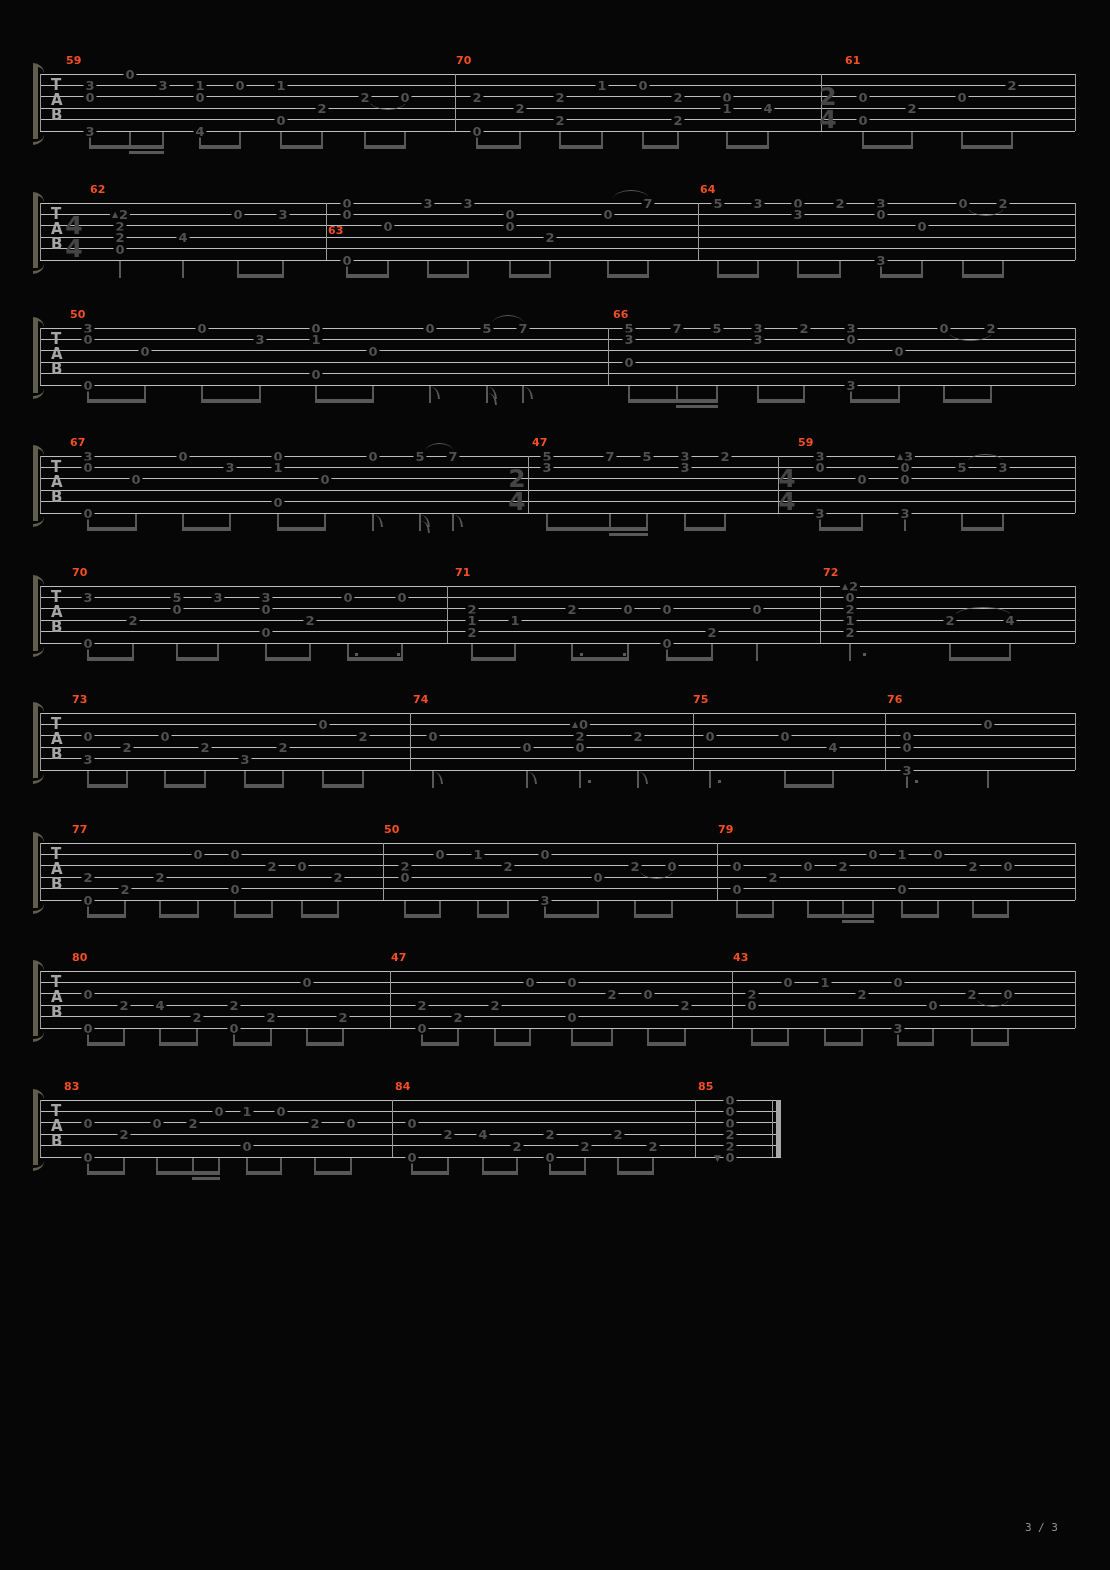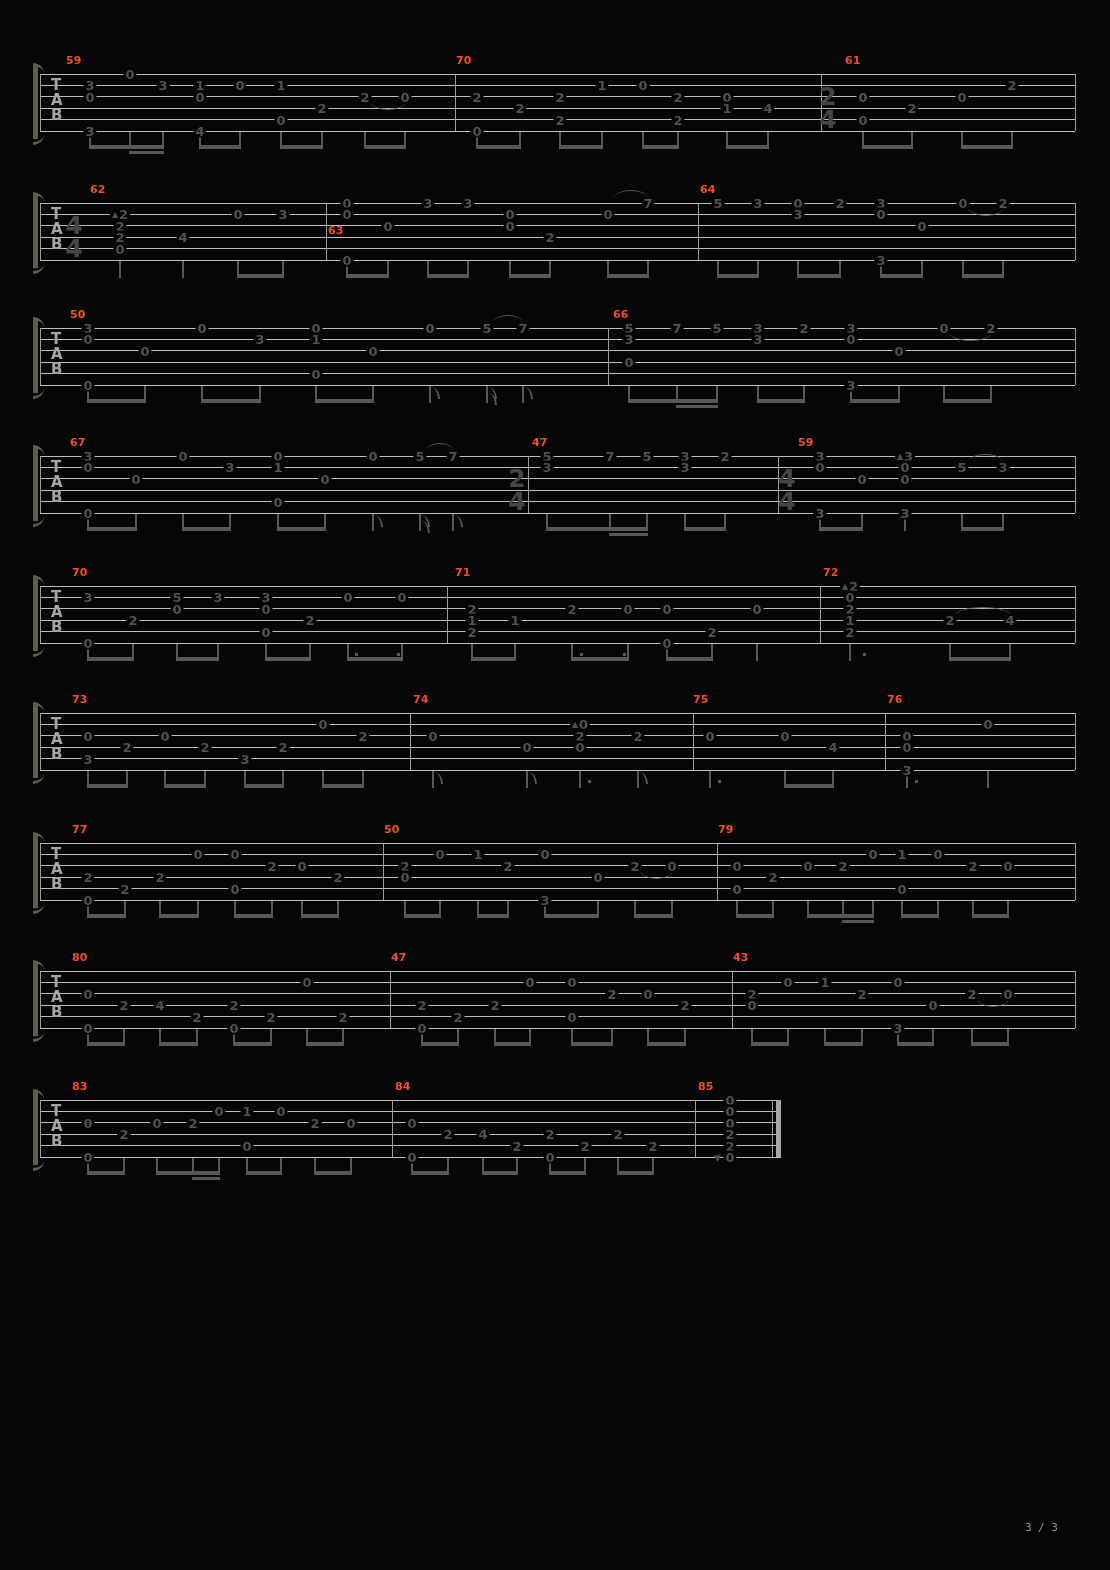--- a/index.html
+++ b/index.html
@@ -717,21 +717,21 @@
       <div class="bhook t" style="left: 33px; top: 1089px;"></div>
       <div class="bhook b" style="left: 33px; top: 1161px;"></div>
       <div class="clefletter" style="left: 51px; top: 1104.4px;">T</div>
       <div class="clefletter" style="left: 51px; top: 1119.22px;">A</div>
       <div class="clefletter" style="left: 51px; top: 1134.04px;">B</div>
       <div class="barline" style="left: 40px; top: 1100px; height: 57px;"></div>
       <div class="barline" style="left: 392px; top: 1100px; height: 57px;"></div>
       <div class="barline" style="left: 695px; top: 1100px; height: 57px;"></div>
       <div class="barline" style="left: 772px; top: 1100px; height: 57px;"></div>
       <div class="barline thick" style="left: 776px; top: 1100px; height: 57px;"></div>
-      <div class="mnum" style="left: 72px; top: 1081px;">83</div>
+      <div class="mnum" style="left: 64px; top: 1081px;">83</div>
       <div class="mnum" style="left: 395px; top: 1081px;">84</div>
       <div class="mnum" style="left: 698px; top: 1081px;">85</div>
       <div class="stem" style="left: 87px; top: 1158px; height: 17px;"></div>
       <div class="stem" style="left: 123px; top: 1158px; height: 17px;"></div>
       <div class="beam" style="left: 87px; top: 1171px; width: 38px;"></div>
       <div class="stem" style="left: 156px; top: 1158px; height: 17px;"></div>
       <div class="stem" style="left: 192px; top: 1158px; height: 17px;"></div>
       <div class="stem" style="left: 218px; top: 1158px; height: 17px;"></div>
       <div class="beam" style="left: 156px; top: 1171px; width: 64px;"></div>
       <div class="beam sub" style="left: 192px; top: 1177px; width: 28px;"></div>

